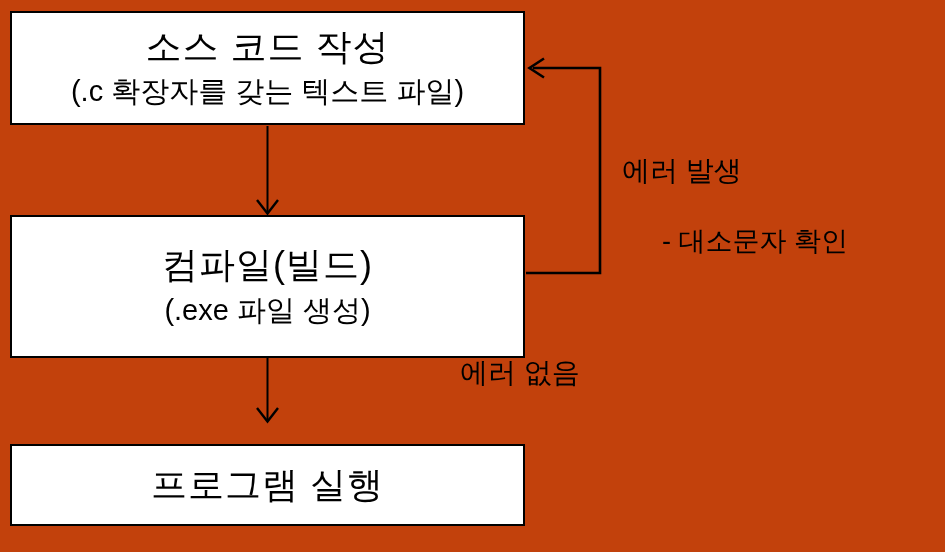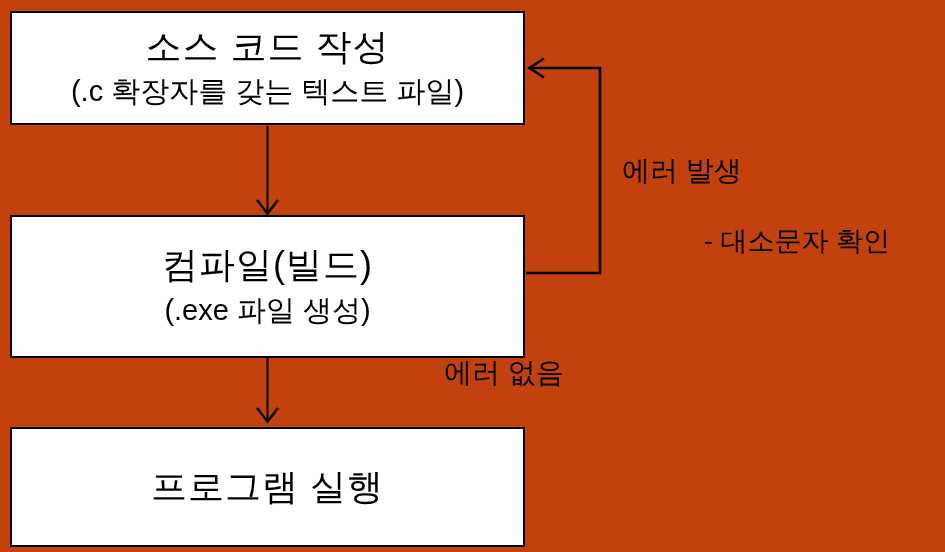--- a/index.html
+++ b/index.html
@@ -32,43 +32,42 @@
     white-space: nowrap;
   }
   .flow-box .box-subtitle {
     font-size: 29px;
     line-height: 1.2;
     margin-top: 7px;
     white-space: nowrap;
   }
   #box-source  { top: 11px;  height: 114px; }
   #box-compile { top: 215px; height: 143px; }
-  #box-run     { top: 427px; height: 120px; }
+  #box-run     { top: 444px; height: 82px; }
 
   .connectors {
     position: absolute;
     left: 0; top: 0;
     width: 945px; height: 552px;
   }
   .side-label {
     position: absolute;
     font-size: 28px;
     line-height: 1.1;
     white-space: nowrap;
   }
   #label-error-occurred { left: 622px; top: 156px; }
-  #label-no-error       { left: 444px; top: 358px; }
+  #label-no-error       { left: 460px; top: 358px; }
   .checklist {
     position: absolute;
     left: 662px;
     top: 226px;
     font-size: 27px;
     line-height: 31px;
     white-space: nowrap;
-    margin-left: 42px;
   }
 </style>
 </head>
 <body>
 
 <div class="canvas">
 
   <svg class="connectors" viewBox="0 0 945 552" aria-hidden="true">
     <g>
       <line x1="267.5" y1="126" x2="267.5" y2="212" stroke="#000000" stroke-width="2"></line>

